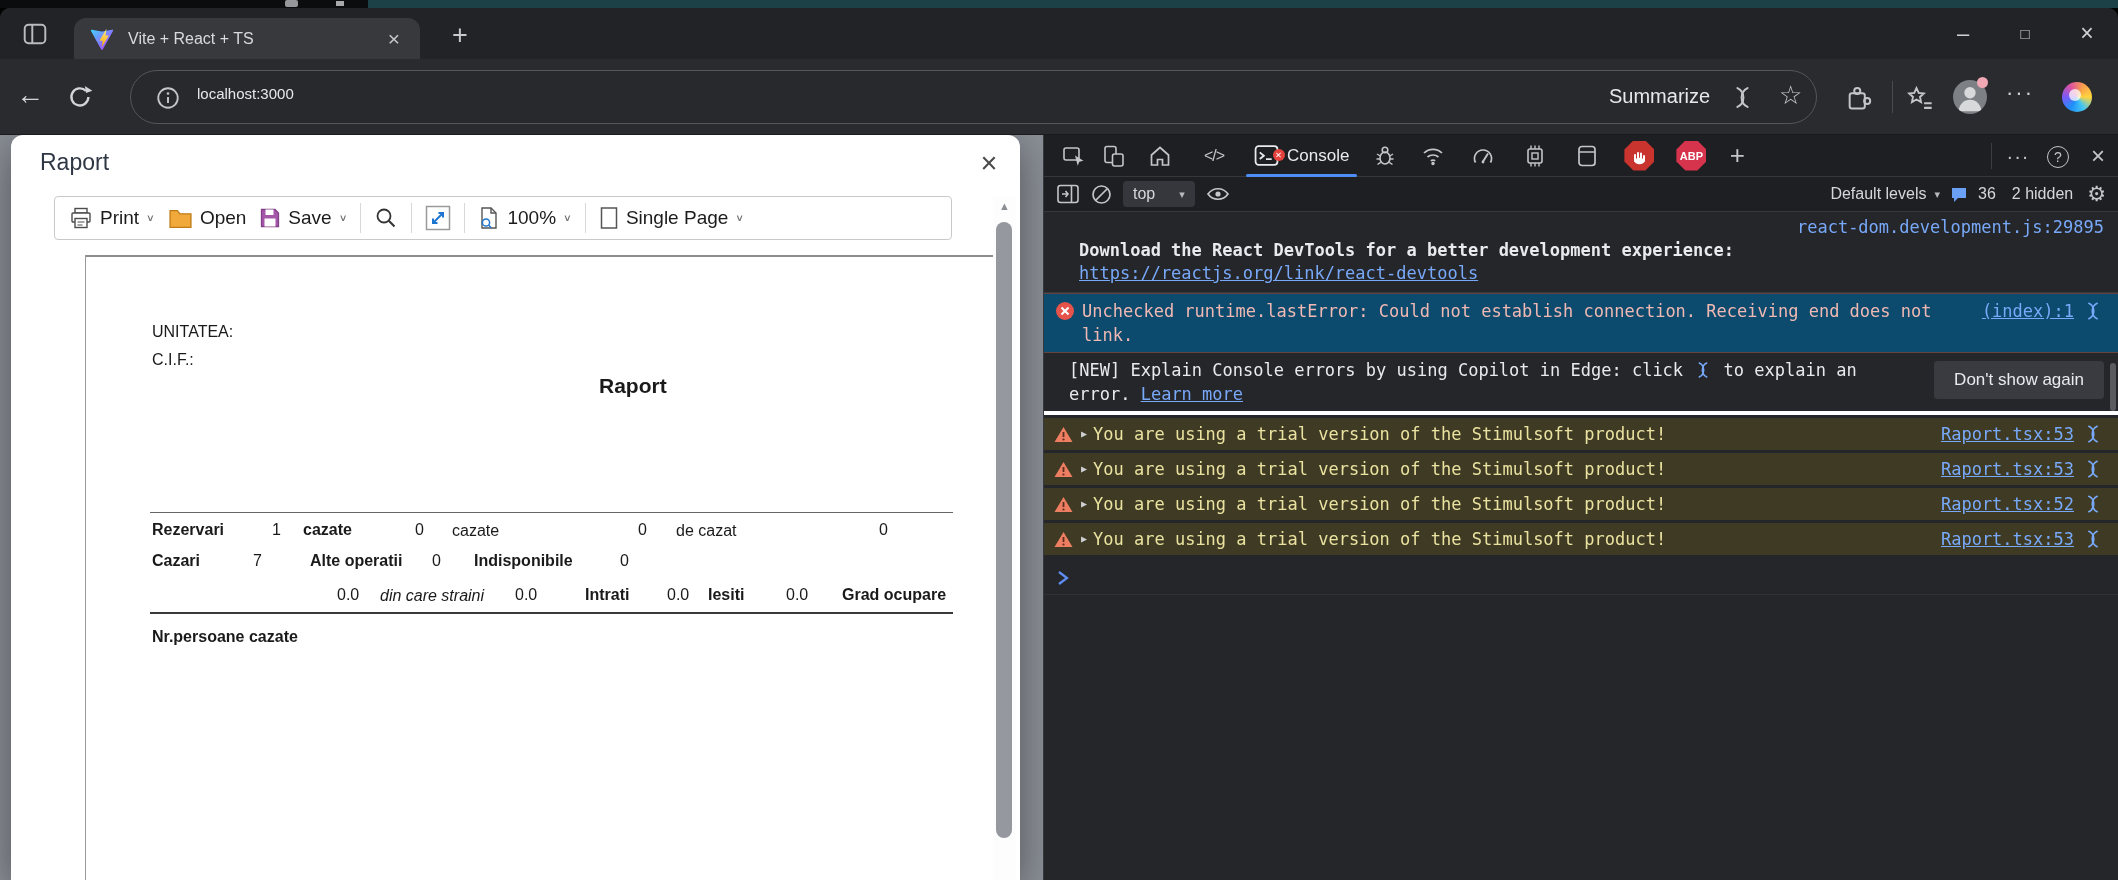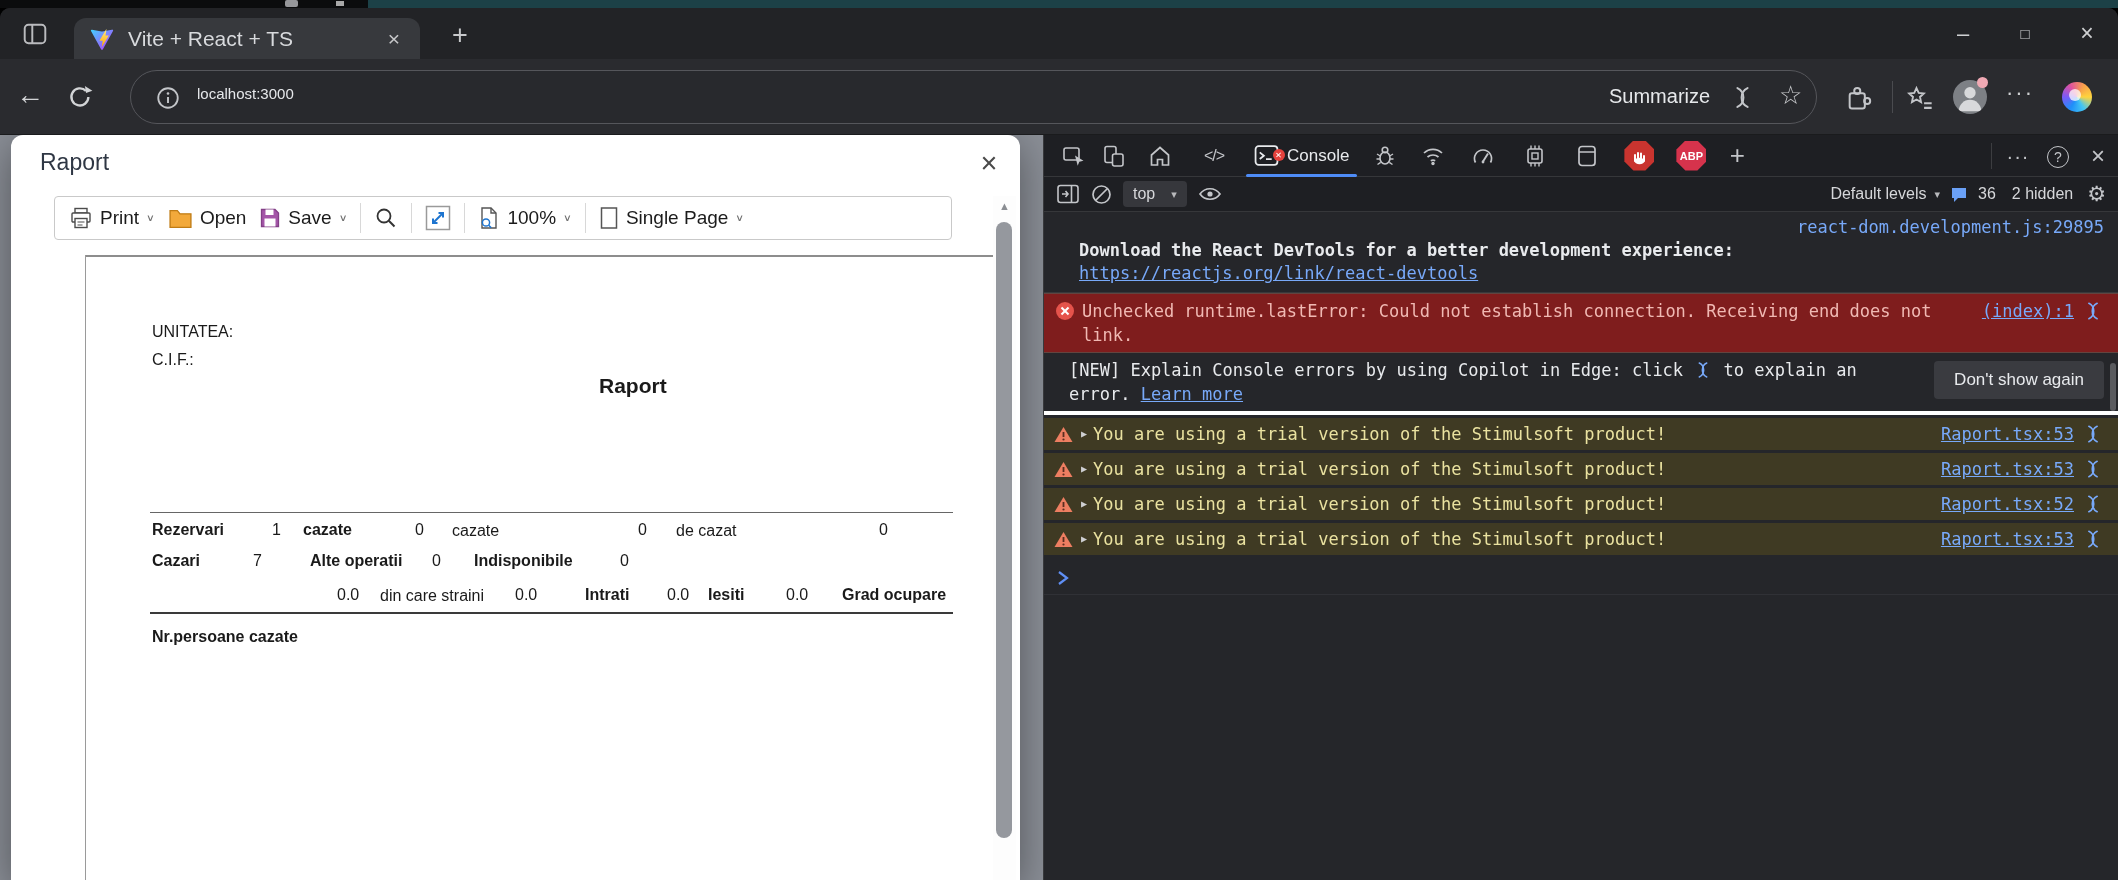--- a/index.html
+++ b/index.html
@@ -15,21 +15,21 @@
 
   
   .browser { position:absolute; left:0; top:8px; width:2118px; height:872px;
              background:#222326; border-radius:10px 10px 0 0; overflow:hidden; }
 
   
   .titlebar { position:absolute; left:0; top:0; width:100%; height:51px; background:#222326; }
   .ws-icon { position:absolute; left:22px; top:13px; }
   .tab { position:absolute; left:74px; top:10px; width:346px; height:41px; background:#37393d;
          border-radius:12px 12px 0 0; display:flex; align-items:center; padding:0 16px; }
-  .tab-title { color:#d8dadd; font-size:21px; margin-left:14px; white-space:nowrap; overflow:hidden; flex:1; }
+  .tab-title { color:#d8dadd; font-size:16px; margin-left:14px; white-space:nowrap; overflow:hidden; flex:1; }
   .tab-close { color:#c7c8ca; font-size:21px; line-height:1; padding:0 4px; }
   .newtab { position:absolute; left:442px; top:12px; color:#c8c9cb; font-size:27px; font-weight:300; width:36px; text-align:center; }
   .wincontrols { position:absolute; right:0; top:0; height:51px; display:flex; }
   .winbtn { width:62px; height:51px; display:flex; align-items:center; justify-content:center; color:#cfd0d2; }
   .winbtn.min { font-size:22px; } .winbtn.max { font-size:15px; } .winbtn.cls { font-size:23px; }
 
   
   .addressbar { position:absolute; left:0; top:51px; width:100%; height:76px; background:#2a2b2f; border-bottom:1px solid #1a1b1d; }
   .nav-back { position:absolute; left:16px; top:20px; font-size:28px; color:#d2d4d6; }
   .nav-refresh { position:absolute; left:66px; top:24px; }
@@ -97,39 +97,39 @@
   .octa.hand { background:#c9342f; }
   .octa.abp  { background:#d6334c; font-family:"Liberation Sans",sans-serif; font-size:11px; font-weight:bold; color:#fff; }
   .dt-right { position:absolute; right:0; top:0; height:42px; display:flex; align-items:center; }
   .dt-rdiv { width:1px; height:26px; background:#3c3d40; margin-right:6px; }
   .dt-ric { width:40px; text-align:center; color:#c3c5c9; font-size:20px; font-family:"Liberation Sans",sans-serif; }
   .helpc { display:inline-flex; width:22px; height:22px; border:1.5px solid #c3c5c9; border-radius:50%;
            align-items:center; justify-content:center; font-size:14px; }
 
   .dt-bar { position:absolute; left:0; top:42px; width:100%; height:35px; background:#1e1f23;
             border-bottom:1px solid #36373a; display:flex; align-items:center; padding:0 12px; gap:10px; }
-  .topbox { height:26px; background:#36373c; border-radius:4px; display:flex; align-items:center; gap:16px;
+  .topbox { height:26px; background:#36373c; border-radius:4px; display:flex; align-items:center; gap:24px;
             padding:0 10px; color:#d6d7da; font-family:"Liberation Sans",sans-serif; font-size:16px; }
   .caret { font-size:11px; color:#b8b9bc; }
   .filterpill { width:527px; height:26px; background:#303136; border-radius:13px; display:flex; align-items:center;
                 padding:0 12px; gap:9px; }
   .filterpill input { flex:1; background:transparent; border:none; outline:none; color:#d6d7da;
                       font-family:"Liberation Sans",sans-serif; font-size:16px; }
   .filterpill input::placeholder { color:#9aa0a6; }
   .dt-bar .rgrp { margin-left:auto; display:flex; align-items:center; gap:10px;
                   font-family:"Liberation Sans",sans-serif; font-size:16px; color:#d6d7da; }
   .gear { font-size:21px; color:#c3c5c9; }
 
   .dt-msgs { position:absolute; left:0; top:77px; width:100%; bottom:0; overflow:hidden; }
   .msg-react { padding:4px 14px 7px 35px; border-bottom:1px solid #38393c; font-size:17px; line-height:23px; }
   .src-line { text-align:right; color:#78a9f9; }
   .msg-react .dl { color:#e8eaed; font-weight:bold; }
   a.clink { color:#78a9f9; text-decoration:underline; cursor:pointer; }
   .crow { display:flex; align-items:flex-start; padding:5px 14px 5px 10px; font-size:17px; line-height:24px; }
-  .crow.err { background:#7f1d1d; border-top:1px solid #63443f; border-bottom:1px solid #63443f; color:#f0b9b3; }
+  .crow.err { background:#0c4a6e; border-top:1px solid #63443f; border-bottom:1px solid #63443f; color:#f0b9b3; }
   .errdot { width:18px; height:18px; border-radius:50%; background:#e5534b; position:relative; flex:none; margin:3px 0 0 2px; }
   .errdot::before,.errdot::after { content:""; position:absolute; left:8px; top:4px; width:2px; height:10px; background:#fff; }
   .errdot::before { transform:rotate(45deg);} .errdot::after { transform:rotate(-45deg);}
   .ctext { margin-left:8px; }
   .csrc { margin-left:auto; display:flex; align-items:center; gap:8px; white-space:nowrap; padding-left:12px; }
   .crow.promo { background:transparent; border-bottom:4px solid #ffffff; color:#e8eaed; padding-left:25px; }
   .dsa-btn { margin-left:auto; flex:none; height:38px; background:#3a3b40; border-radius:4px; color:#e8eaed;
              font-family:"Liberation Sans",sans-serif; font-size:17px; display:flex; align-items:center;
              justify-content:center; padding:0 20px; margin-top:3px; }
   .crow.warn { background:#3f3a23; color:#eae2a0; height:32px; align-items:center; padding:0 14px 0 10px; margin-top:3px; }
@@ -335,21 +335,21 @@
             <span class="rep" style="left:242px; top:312px;">7</span>
             <span class="rep b" style="left:299px; top:312px;">Alte operatii</span>
             <span class="rep" style="left:421px; top:312px;">0</span>
             <span class="rep b" style="left:463px; top:312px;">Indisponibile</span>
             <span class="rep" style="left:609px; top:312px;">0</span>
           </div>
 
           <div>
             <span class="rep b" style="left:141px; top:346px;margin-top:42px;">Nr.persoane cazate</span>
             <span class="rep" style="left:326px; top:346px;">0.0</span>
-            <span class="rep" style="left:369px; top:347px;">din care straini</span>
+            <span class="rep" style="left:369px; top:347px;font-style:italic;">din care straini</span>
             <span class="rep" style="left:504px; top:346px;">0.0</span>
             <span class="rep b" style="left:574px; top:346px;">Intrati</span>
             <span class="rep" style="left:656px; top:346px;">0.0</span>
             <span class="rep b" style="left:697px; top:346px;">Iesiti</span>
             <span class="rep" style="left:775px; top:346px;">0.0</span>
             <span class="rep b" style="left:831px; top:346px;">Grad ocupare</span>
           </div>
 
           <div class="rline" style="left:139px; top:372px; width:803px; height:2px;"></div>
         </div>

